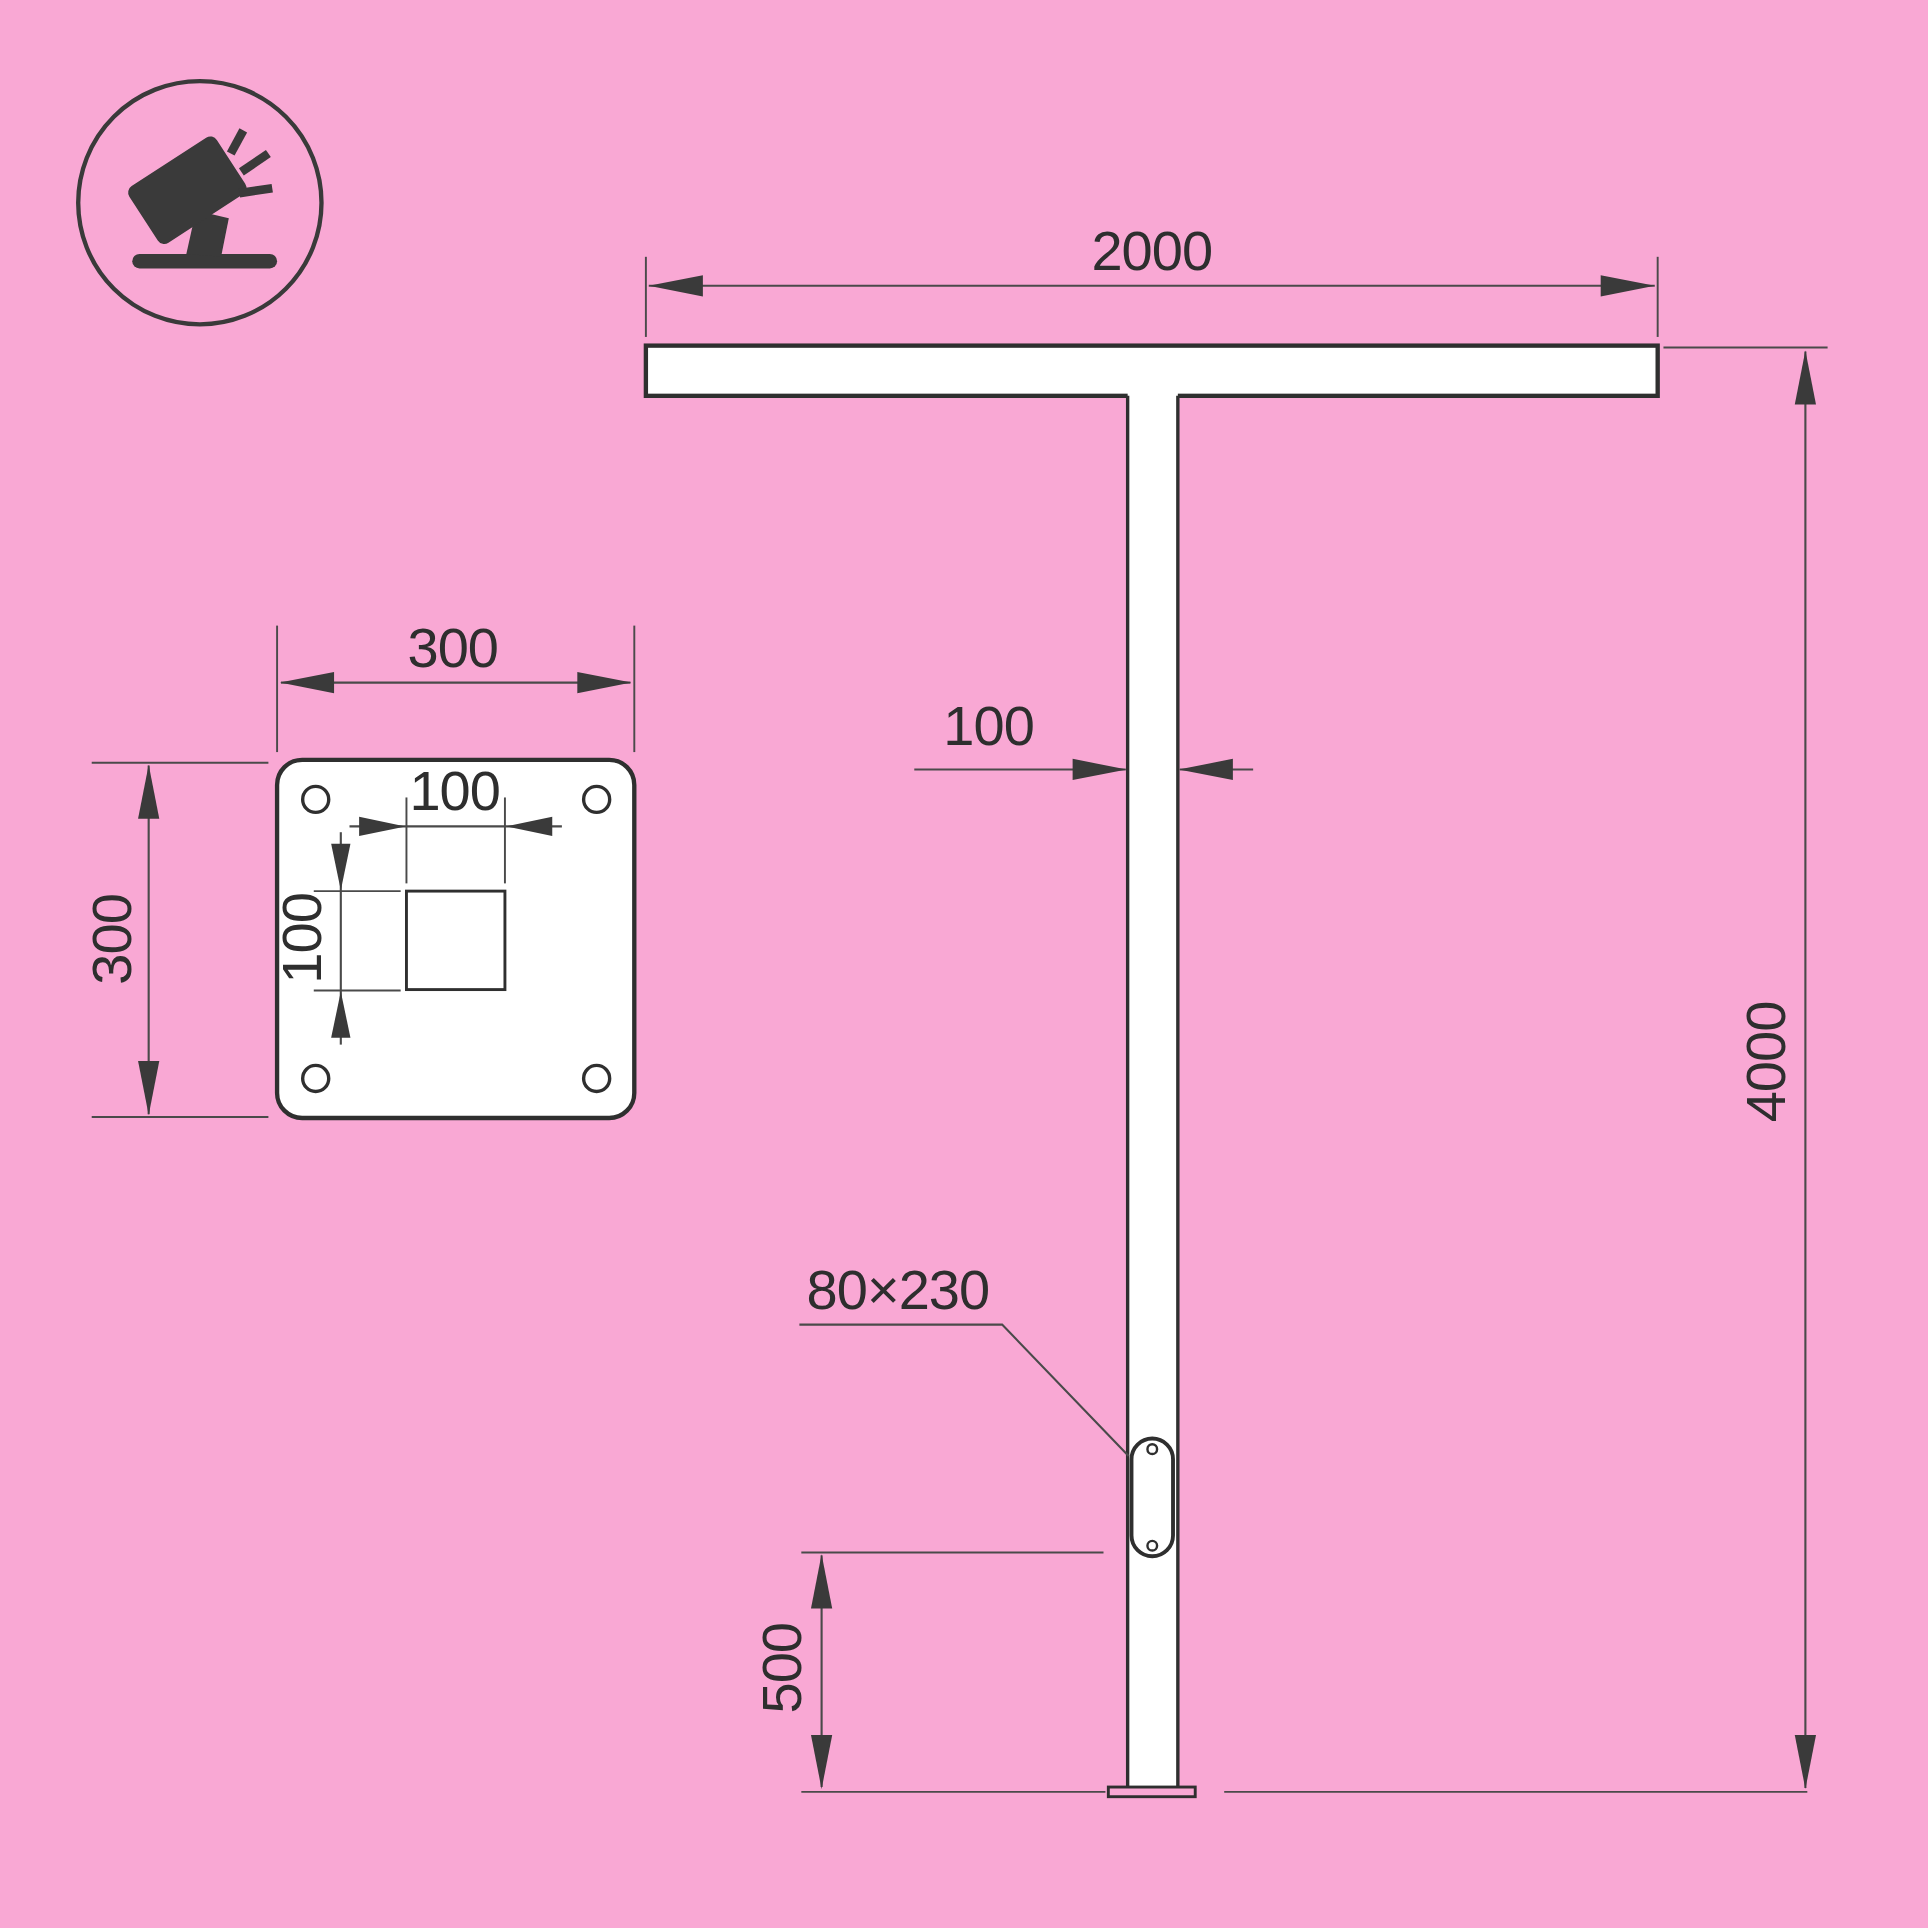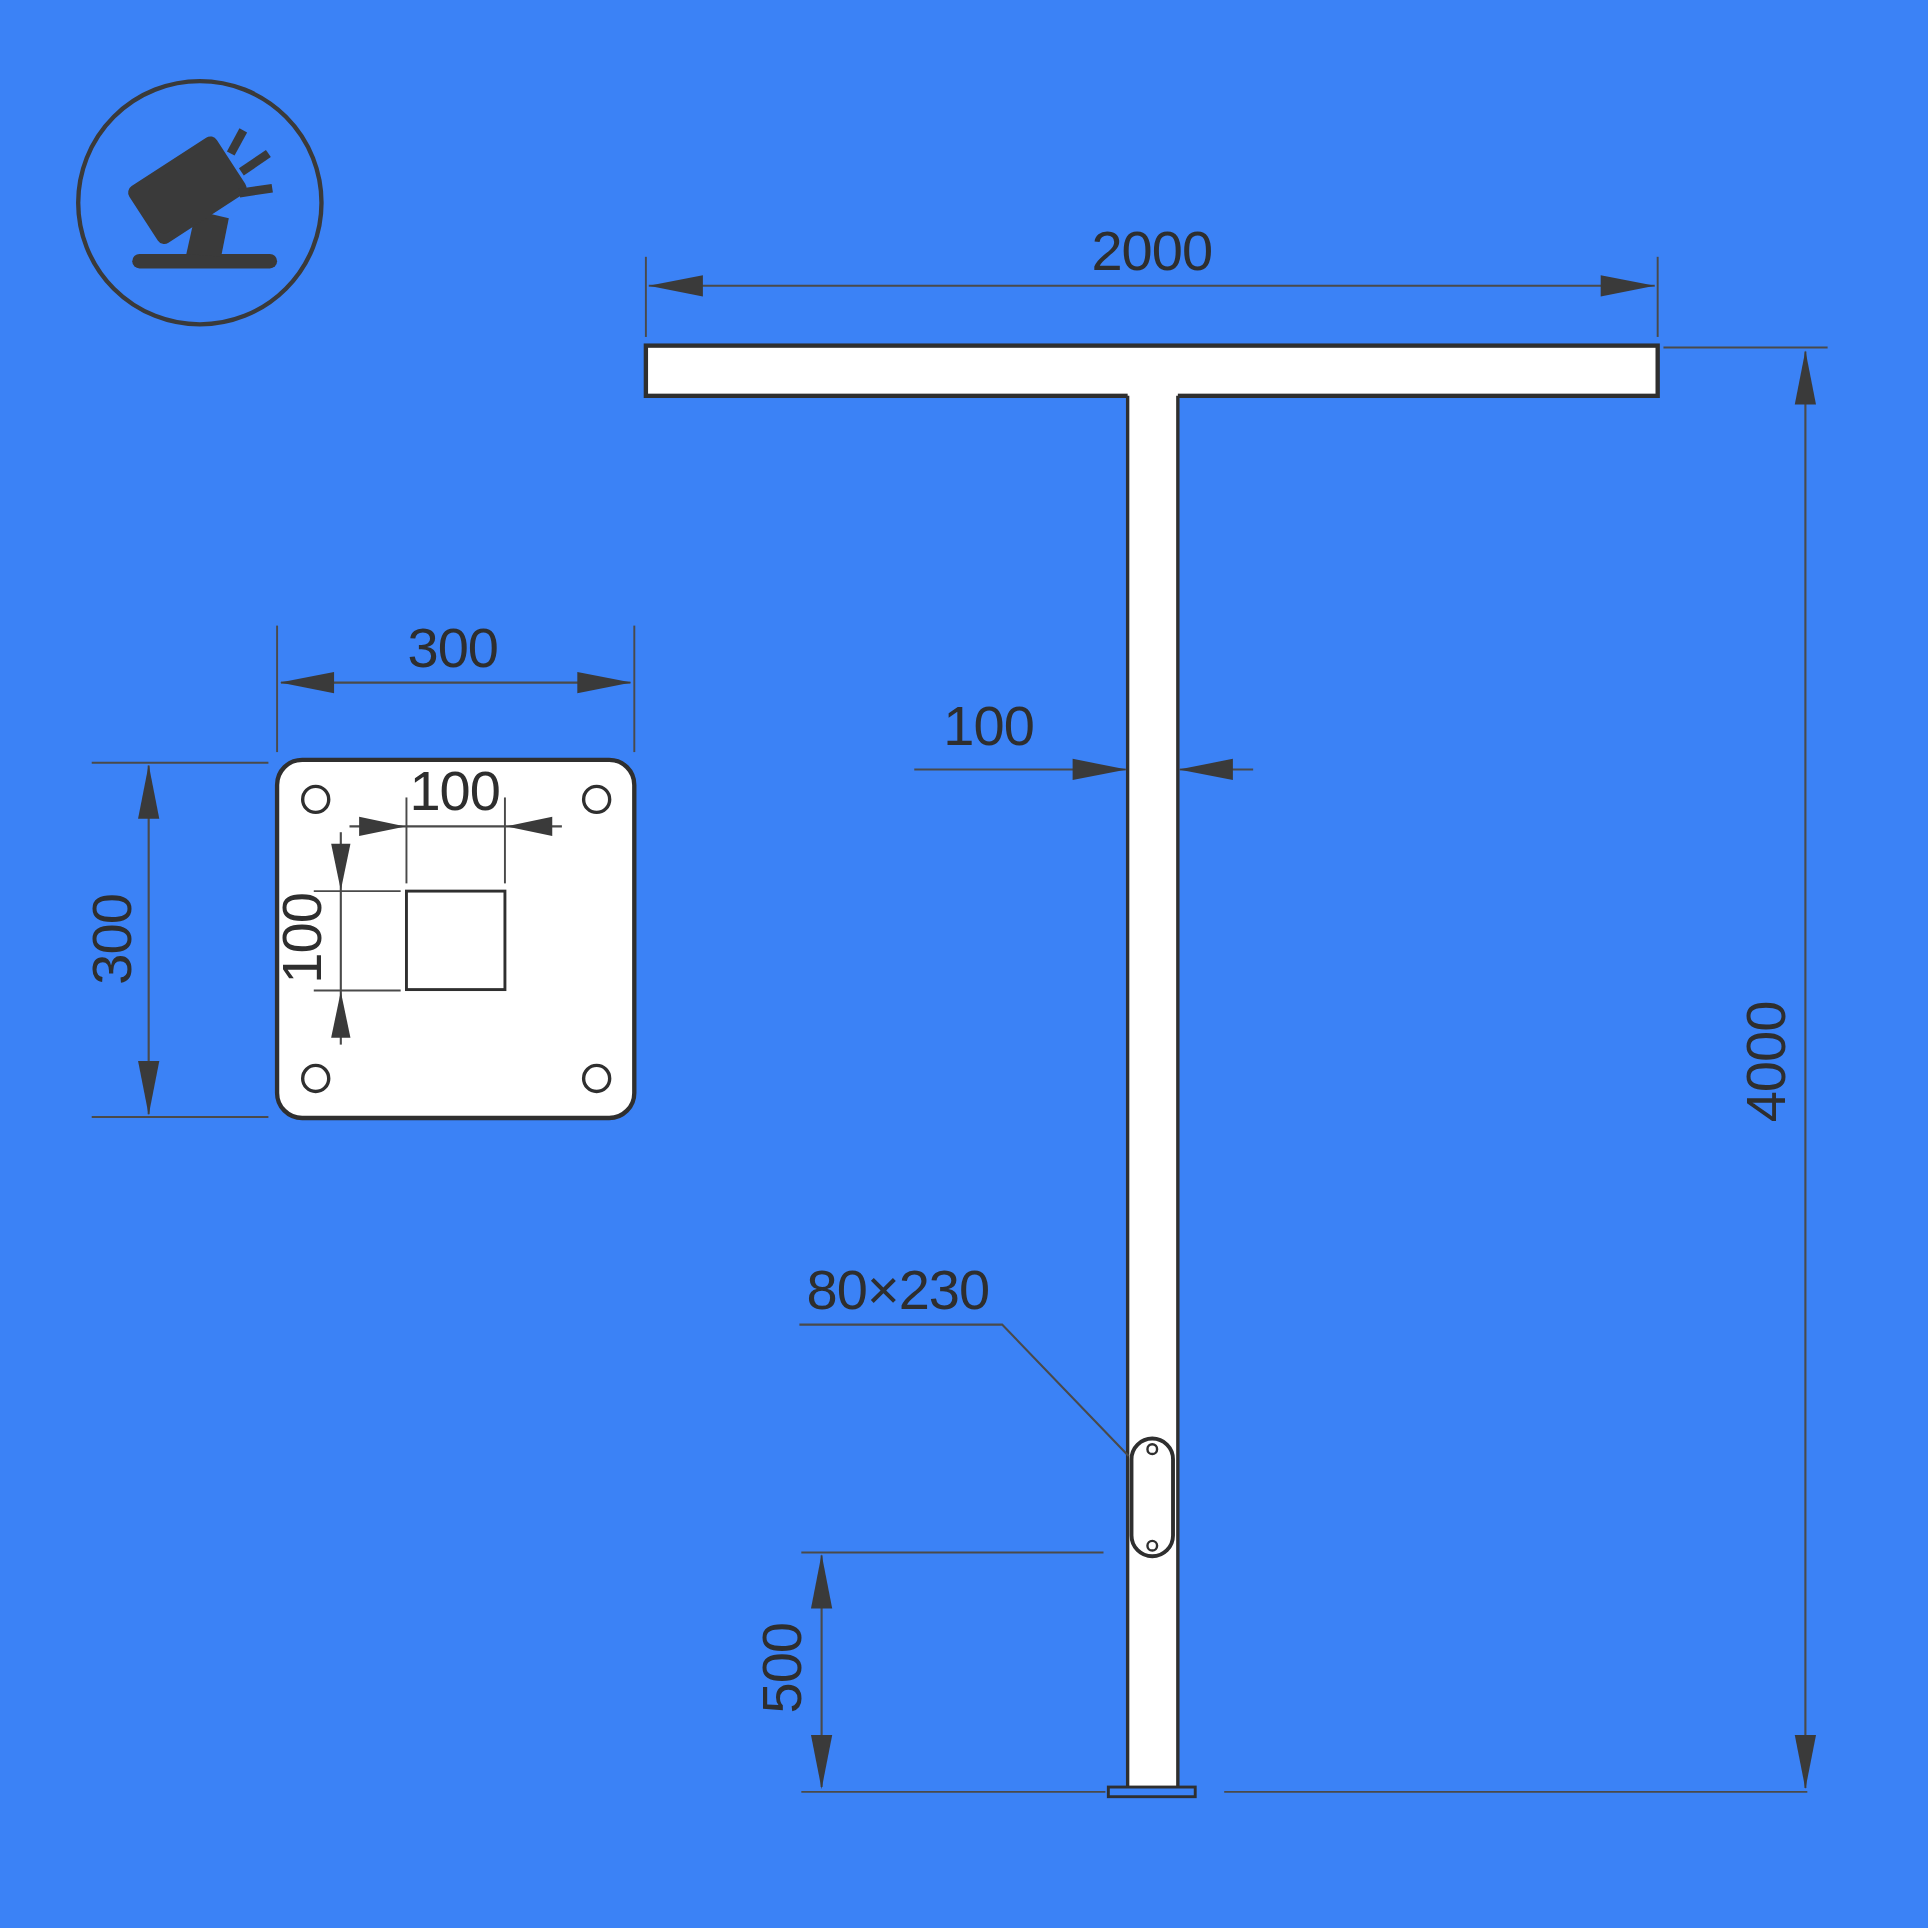--- a/index.html
+++ b/index.html
@@ -4,21 +4,21 @@
 <style>
   html, body {
     margin: 0;
     padding: 0;
     background: #ffffff;
   }
   .canvas {
     position: relative;
     width: 1928px;
     height: 1928px;
-    background: #3b82f6;
+    background: #f9a8d4;
     font-family: "Liberation Sans", sans-serif;
   }
   svg { display: block; }
   .outline { fill: #ffffff; stroke: #2f2f2f; stroke-width: 4.5px; }
   .outline-thin { fill: none; stroke: #2f2f2f; stroke-width: 3px; }
   .dim-line { stroke: #4a4a4a; stroke-width: 2.2px; fill: none; }
   .ext-line { stroke: #4a4a4a; stroke-width: 2px; fill: none; }
   .arrow { fill: #3a3a3a; stroke: none; }
   .dim-text {
     fill: #2e2e2e;

